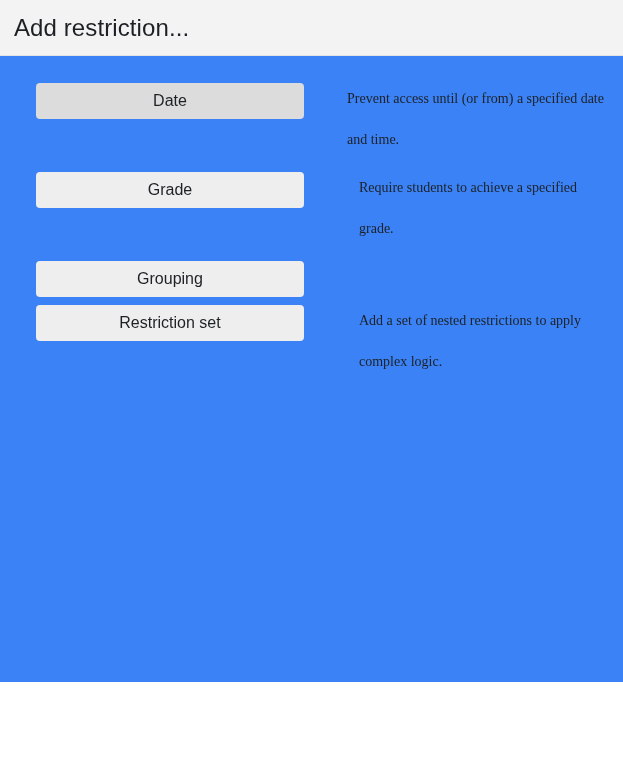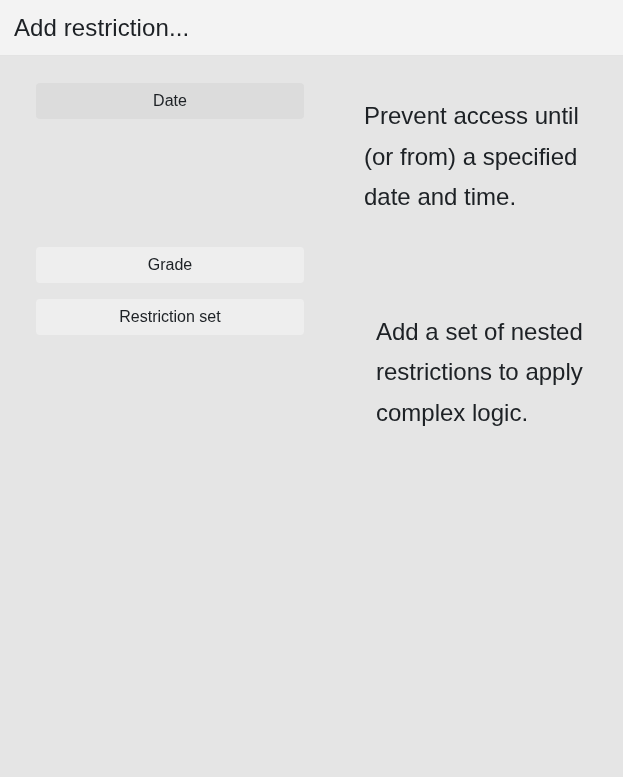--- a/index.html
+++ b/index.html
@@ -10,22 +10,22 @@
     width: 623px;
     height: 777px;
     background: #ffffff;
     font-family: "Liberation Sans", sans-serif;
     color: #1d2125;
     overflow: hidden;
   }
 
   #modal-root {
     width: 623px;
-    height: 777px;
-    background: #e5e5e5;
+    height: 682px;
+    background: #3b82f6;
     position: relative;
     box-sizing: border-box;
   }
 
   
   .modal-header {
     height: 56px;
     background: #f3f3f3;
     border-bottom: 1px solid #e3e3e3;
     display: flex;
@@ -93,28 +93,29 @@
     background: #dcdcdc;
   }
 
   .option-desc-cell {
     flex: 1 1 auto;
     box-sizing: border-box;
     padding-right: 16px;
   }
 
   .option-desc {
-    font-size: 24px;
+    font-size: 14px;
     line-height: 40.5px;
     color: #1d2125;
     font-weight: 400;
-    margin: 17px;
+    margin: 0;
     
     position: relative;
     top: -4px;
+    font-family: Liberation Serif, serif;
   }
 
   
   .option-row + .option-row {
     margin-top: 8px;
     gap: 12px;
   }
 </style>
 </head>
 <body>
@@ -134,24 +135,30 @@
         </div>
         <div class="option-desc-cell">
           <p class="option-desc">Prevent access until (or from) a specified date and time.</p>
         </div>
       </div>
 
       <div class="option-row">
         <div class="option-button-cell">
           <button class="option-button" type="button">Grade</button>
         </div>
+        <div class="option-desc-cell">
+          <p class="option-desc">Require students to achieve a specified grade.</p>
+        </div>
       </div>
 
 
       <div class="option-row">
+        <div class="option-button-cell">
+          <button class="option-button" type="button">Grouping</button>
+        </div>
       </div>
 
 
       <div class="option-row">
         <div class="option-button-cell">
           <button class="option-button" type="button">Restriction set</button>
         </div>
         <div class="option-desc-cell">
           <p class="option-desc">Add a set of nested restrictions to apply complex logic.</p>
         </div>

